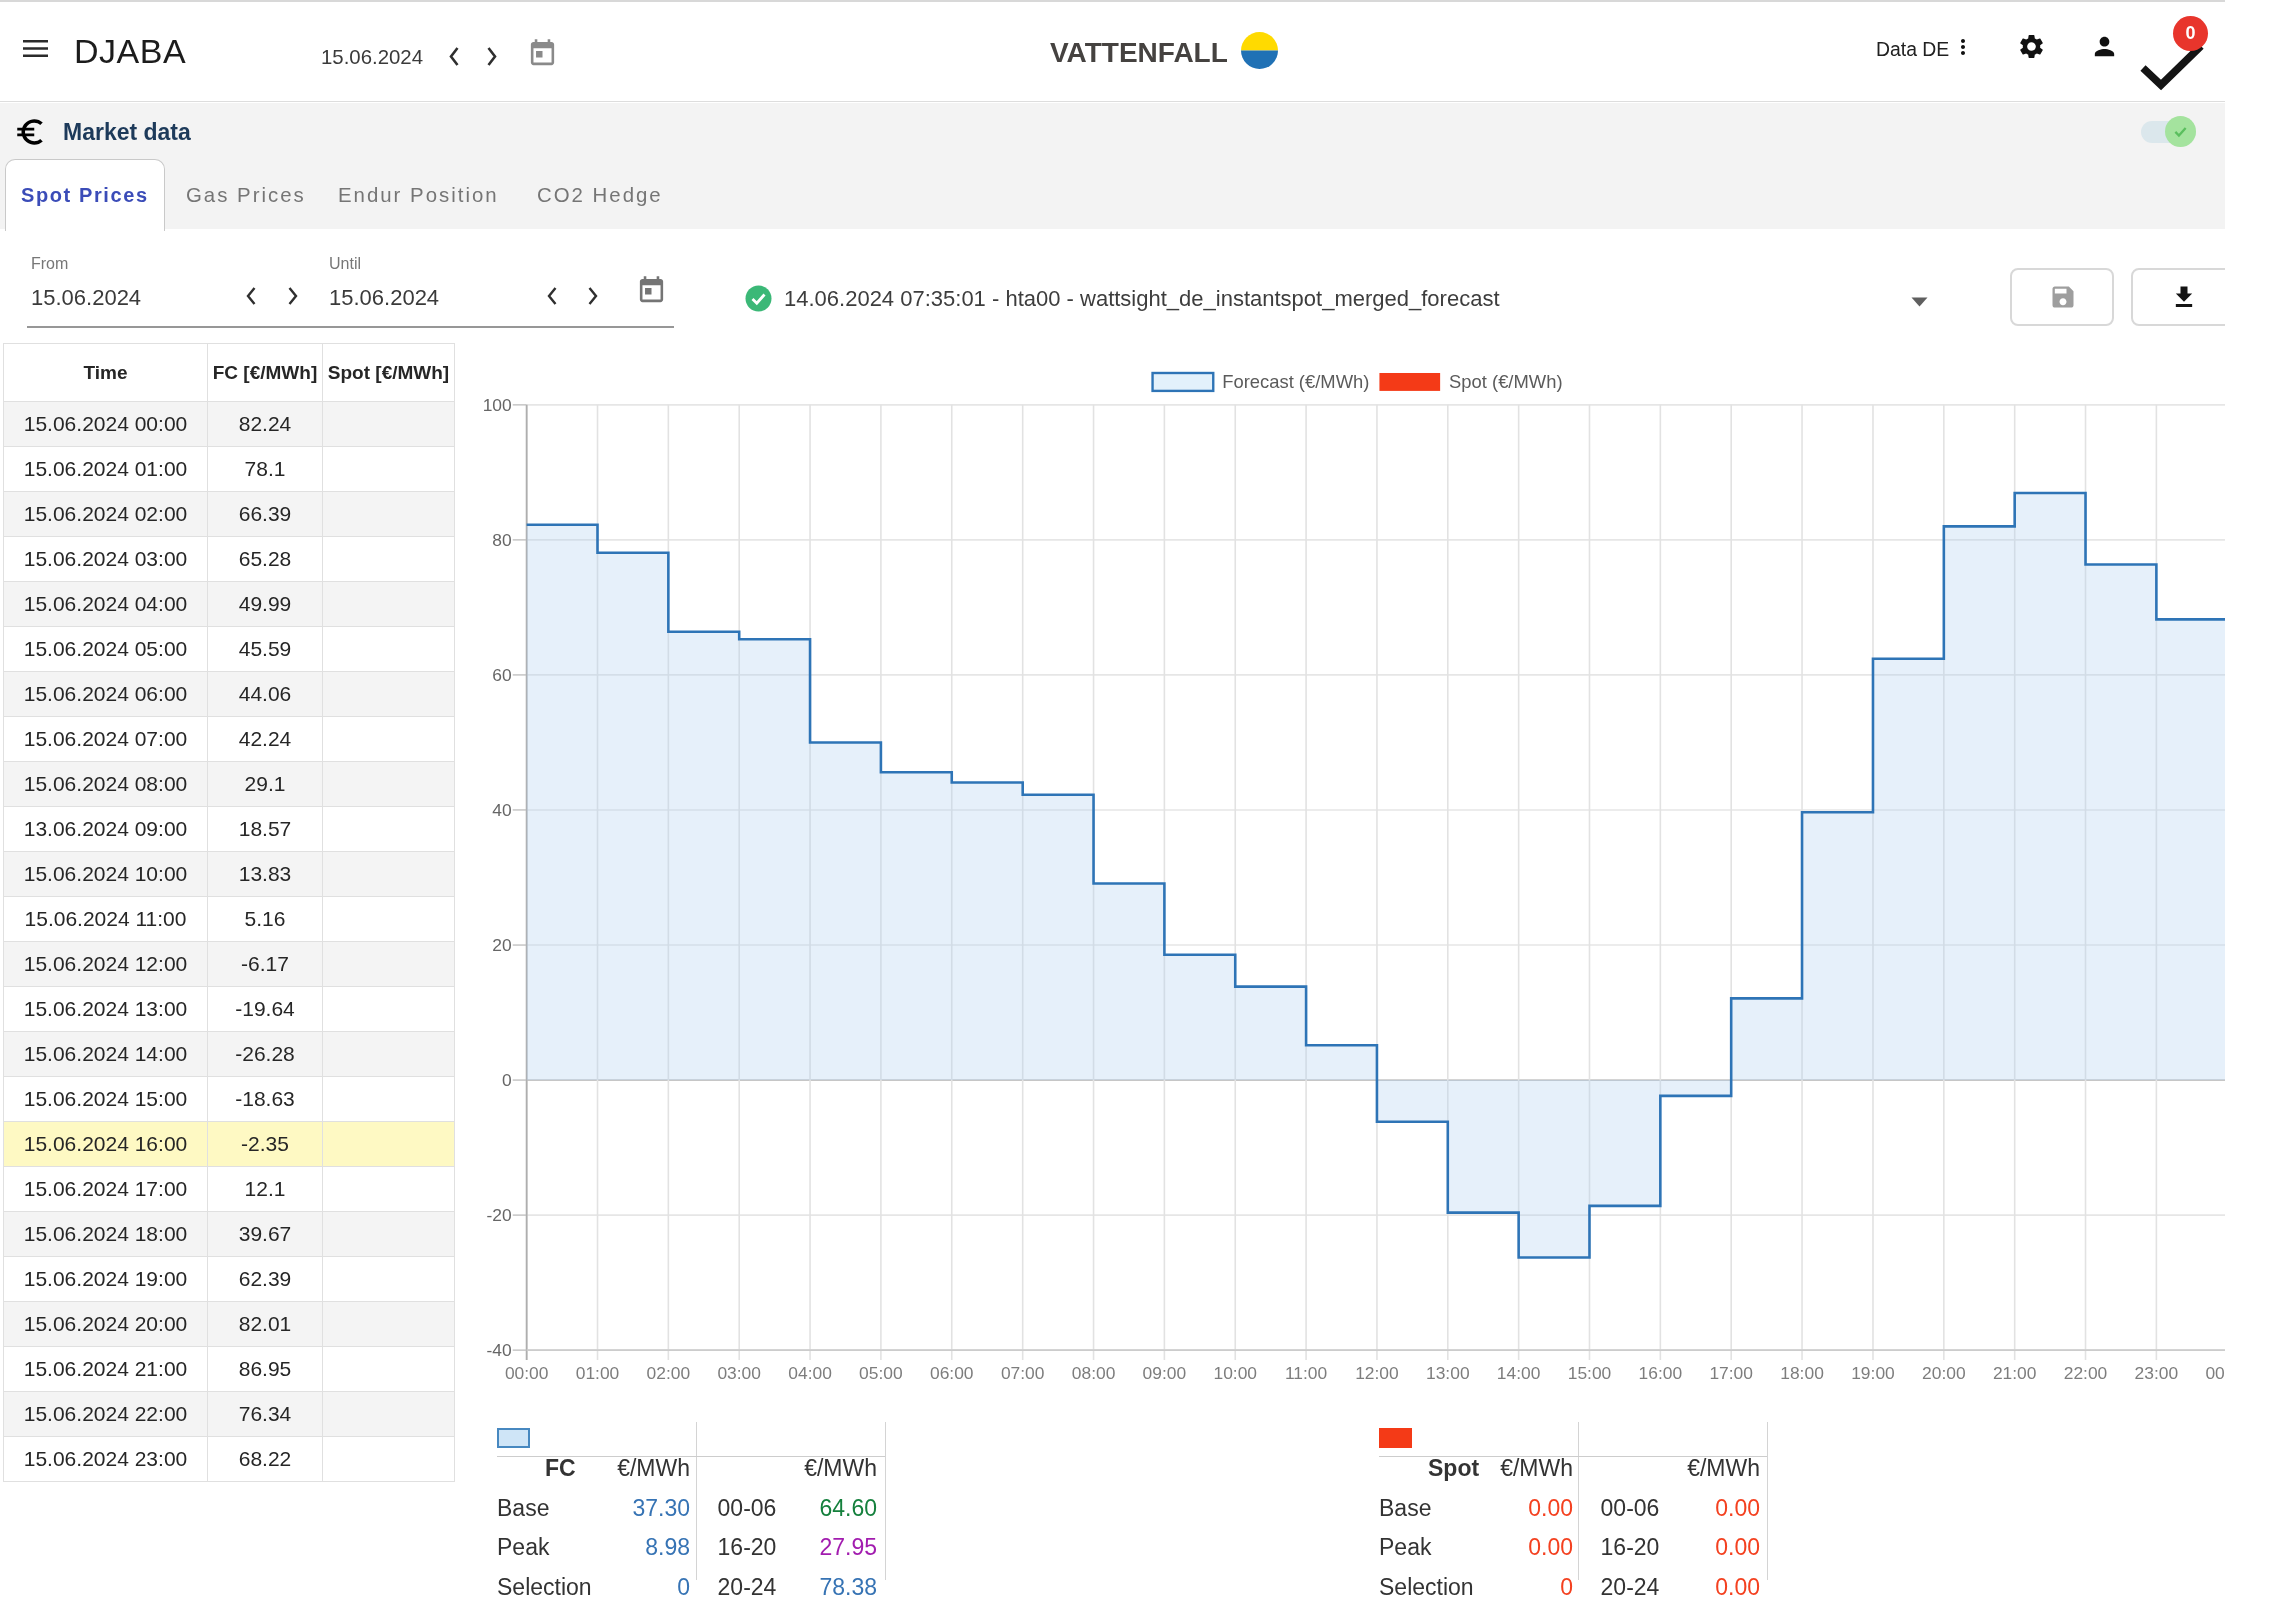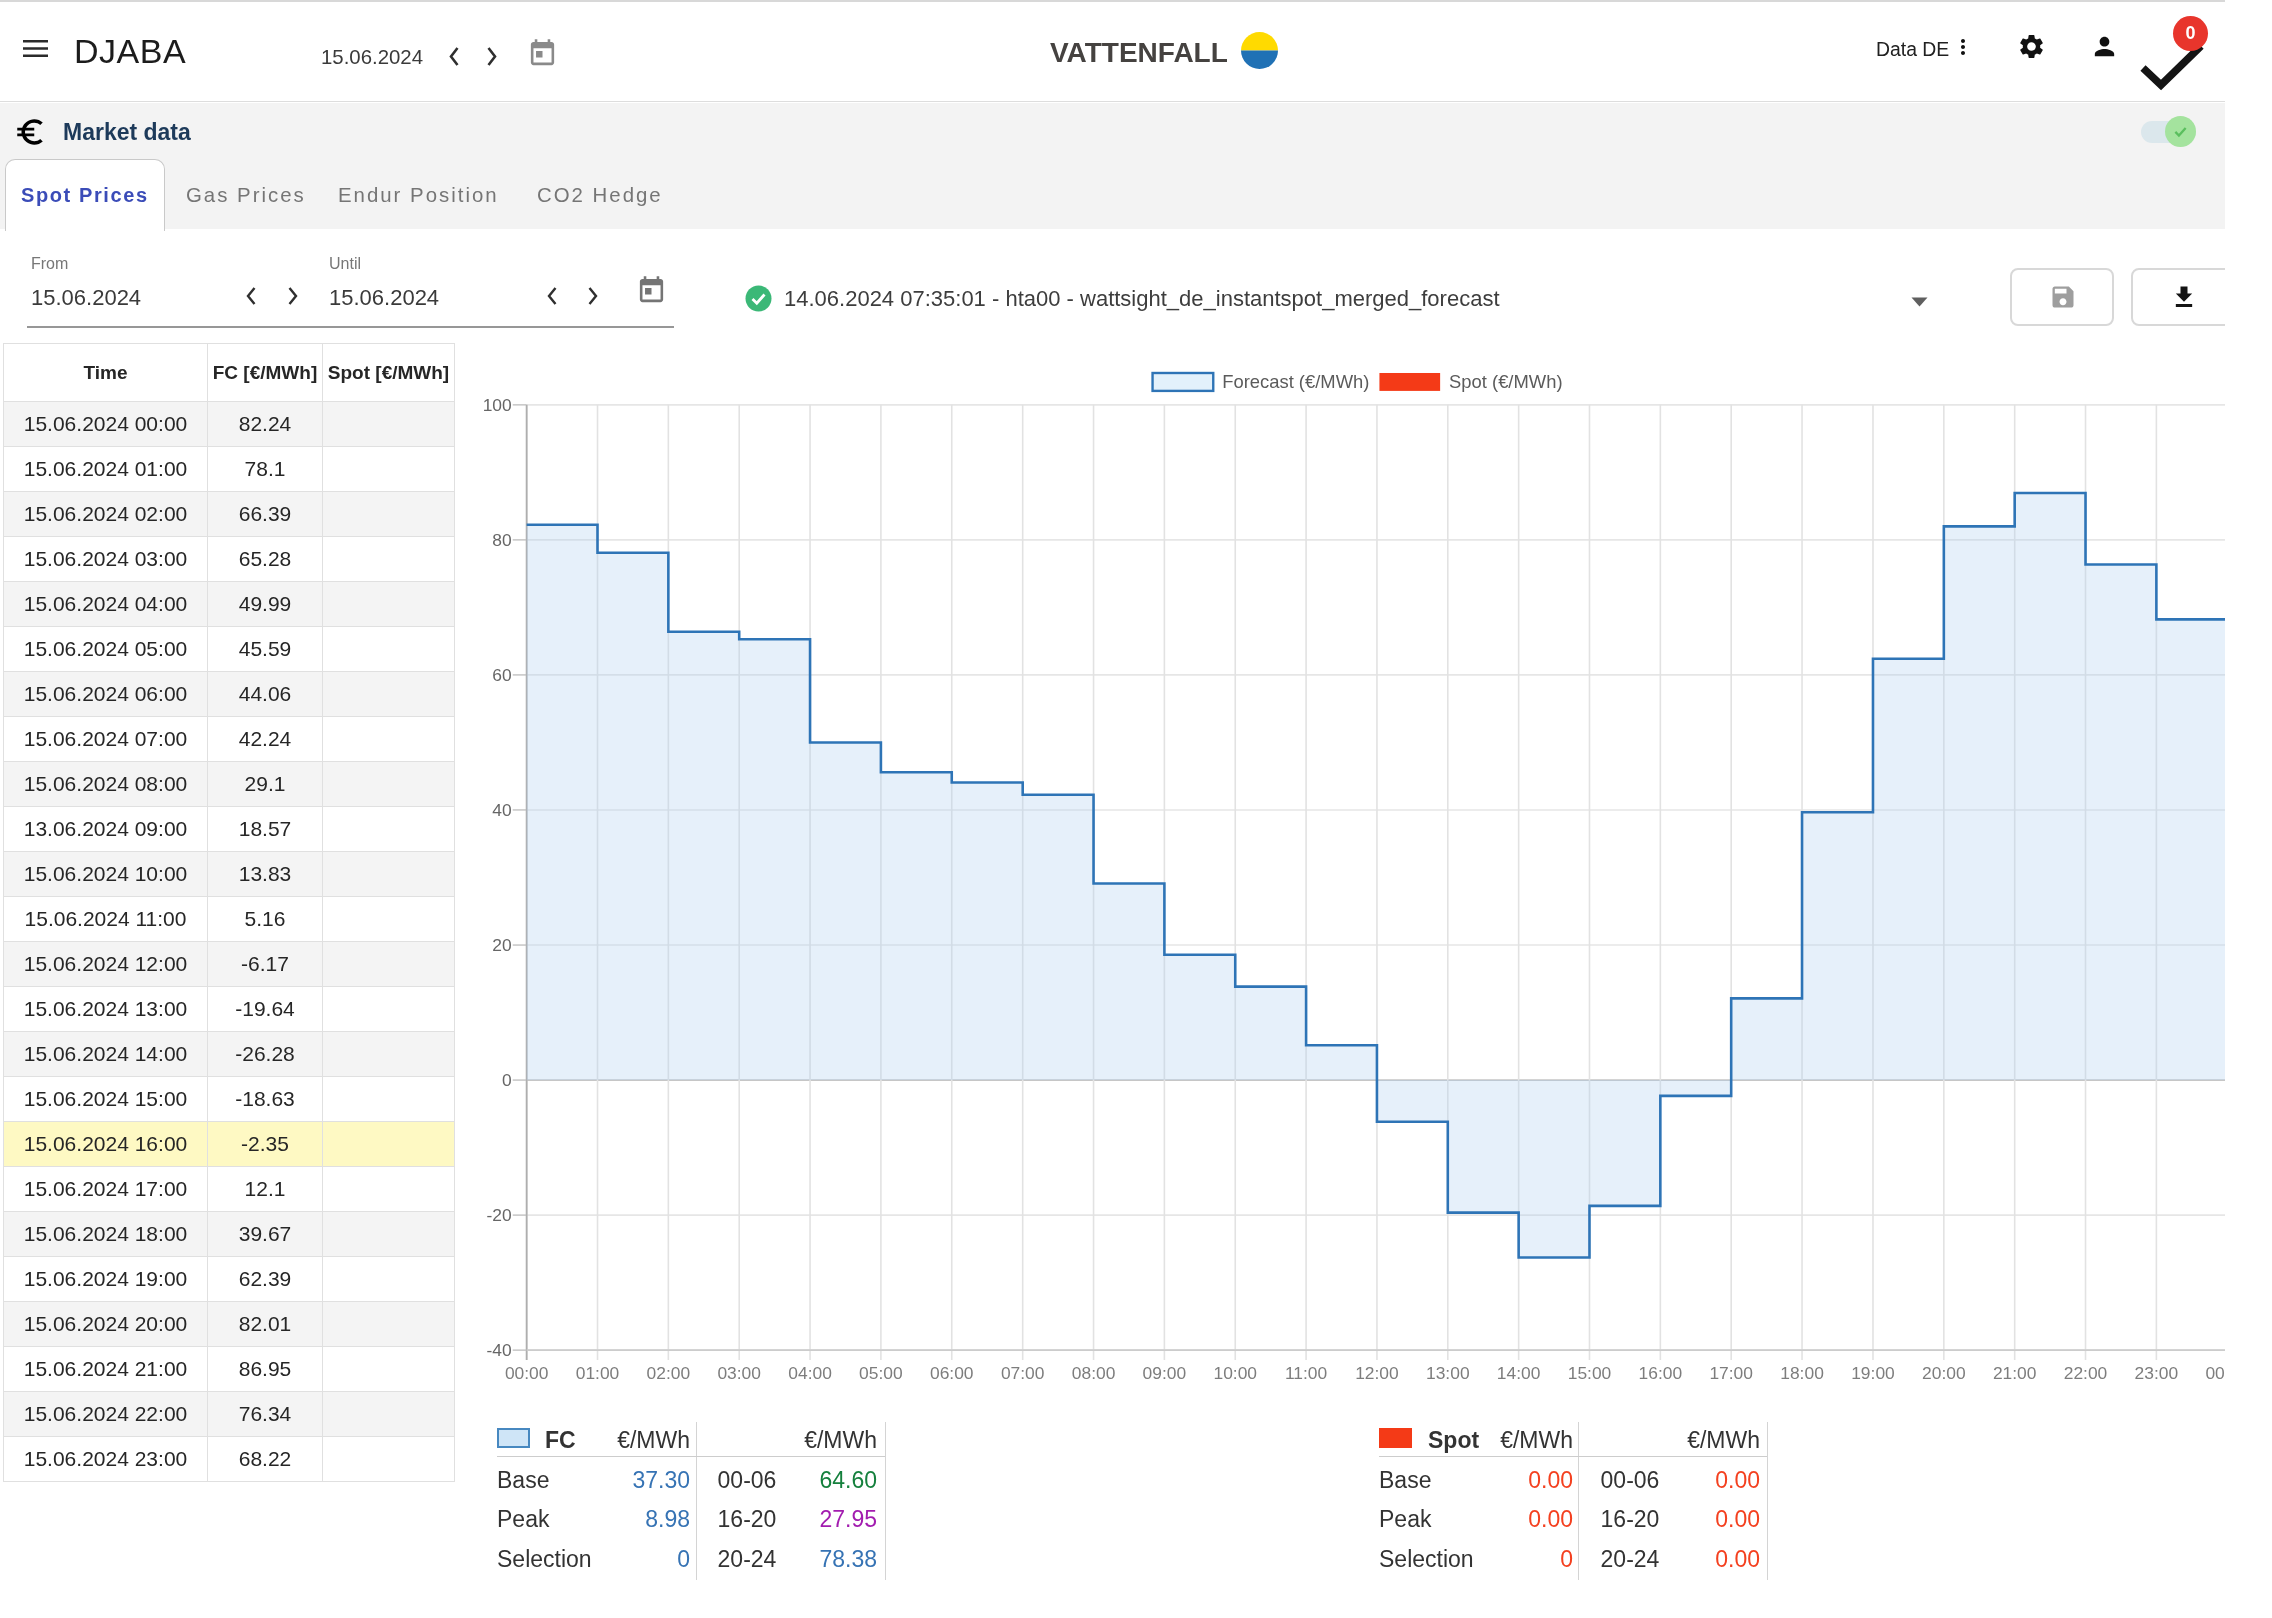--- a/index.html
+++ b/index.html
@@ -1,21 +1,21 @@
 <!DOCTYPE html>
 <html><head><meta charset="utf-8"><title>DJABA</title><style>
 * { margin:0; padding:0; box-sizing:border-box; }
 html,body { width:2273px; height:1619px; background:#fff; font-family:"Liberation Sans",sans-serif; }
 .abs { position:absolute; }
 #root { position:relative; width:2225px; height:1619px; overflow:hidden; background:#fff; }
 #dtable { left:3px; top:343px; width:452px; border-collapse:collapse; table-layout:fixed; }
 #dtable th, #dtable td { border:1px solid #e0e0e0; text-align:center; color:#262626; }
 #dtable th { height:58px; font-size:19px; font-weight:bold; background:#fff; }
 #dtable td { height:45px; font-size:21px; font-weight:400; }
-.sumtxt { font-size:23px; color:#333; white-space:nowrap; }
+.sumtxt { font-size:23px; color:#333; white-space:nowrap;margin-top:28px; }
 .tablab { font-size:20px; letter-spacing:1.6px; color:#757575; white-space:nowrap; }
 </style></head>
 <body>
 <div id="root">
 
 <div class="abs" style="left:0;top:0;width:2273px;height:2px;background:#d8d8d8"></div>
 <div class="abs" style="left:0;top:2px;width:2273px;height:100px;background:#fff;border-bottom:1px solid #ddd"></div>
 <svg class="abs" style="left:23px;top:40px" width="25" height="18" viewBox="0 0 25 18">
       <path fill="#2b2b2b" d="M0 0h25v2.6H0zm0 7.2h25v2.6H0zm0 14.4h25v2.6H0z M0 14.4h25v2.6H0z"></path>
     </svg>

